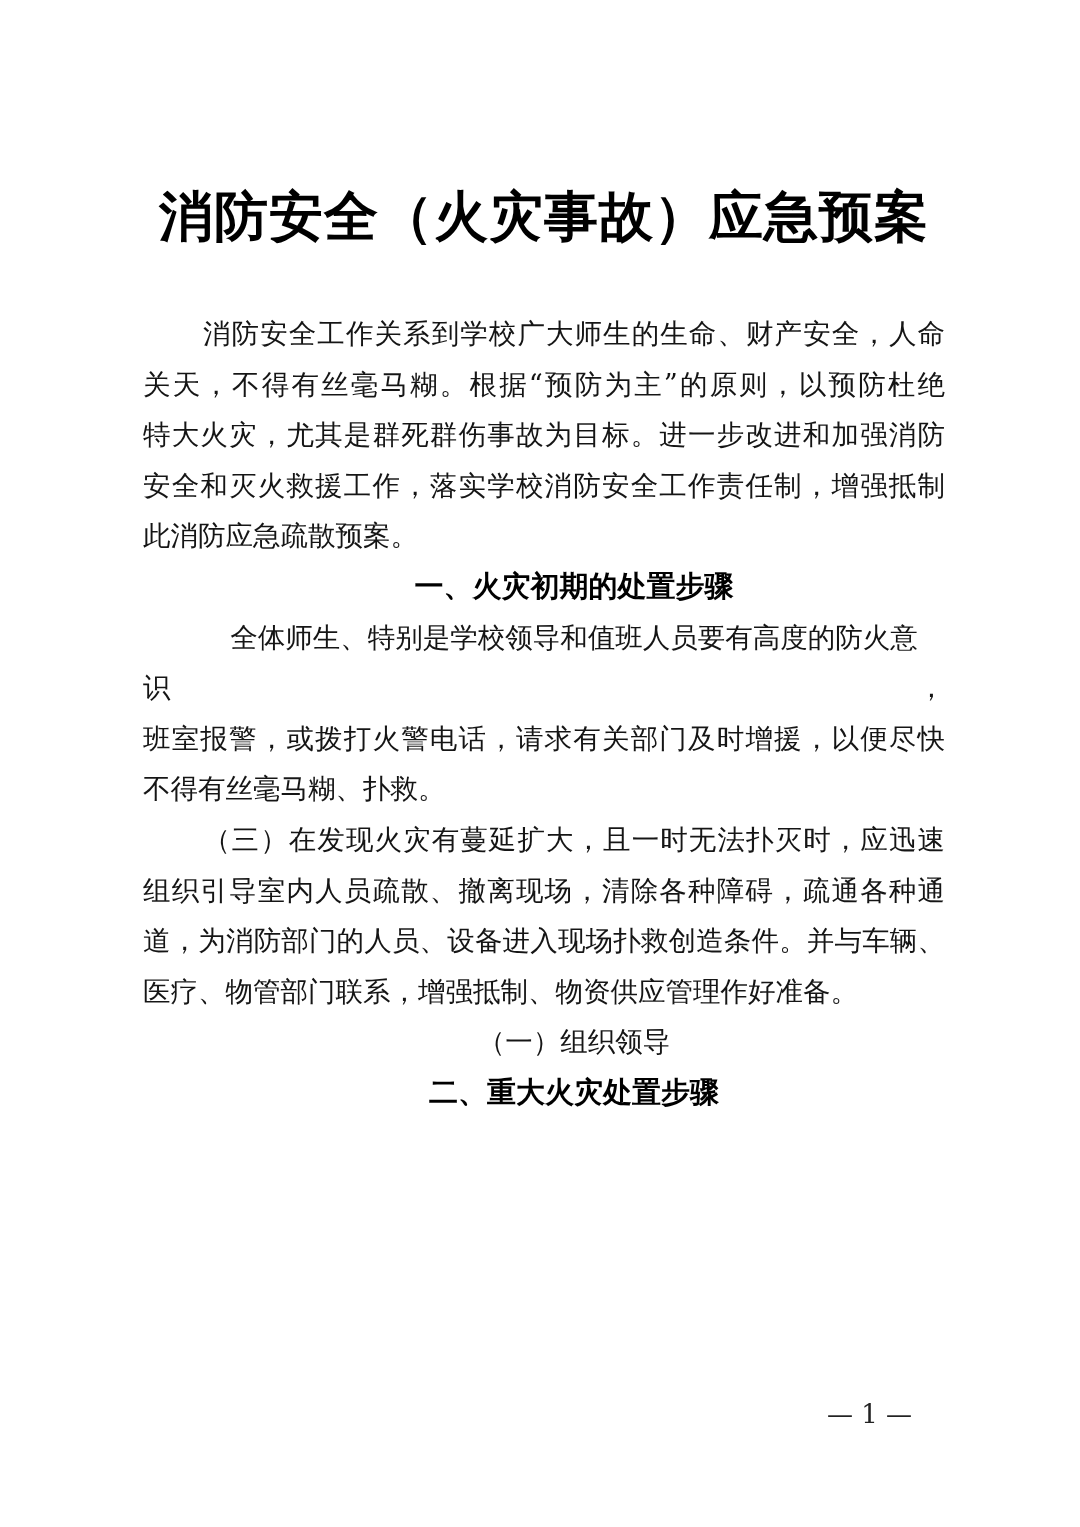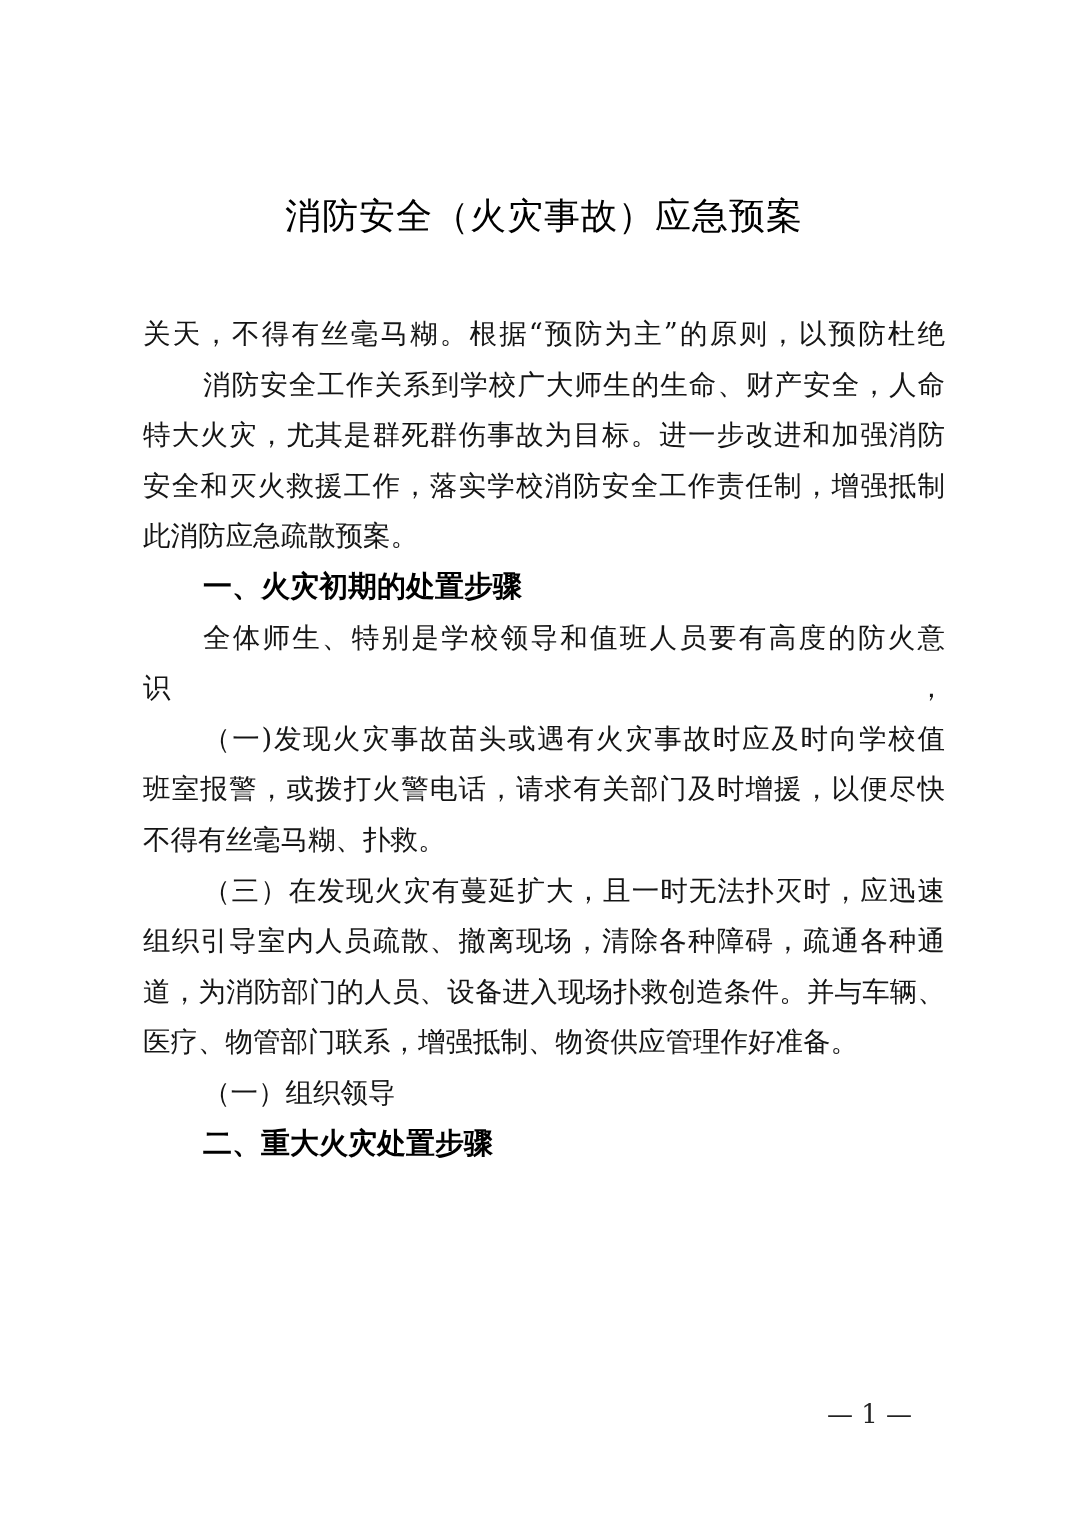--- a/index.html
+++ b/index.html
@@ -16,23 +16,23 @@
     font-family: "DejaVu Serif", "Liberation Serif", serif;
     color: #111111;
   }
   .doc-title {
     position: absolute;
     top: 188px;
     left: 143px;
     width: 802px;
     margin: 0;
     text-align: center;
-    font-size: 36px;
+    font-size: 54px;
     line-height: 56px;
-    font-weight: 400;
+    font-weight: 700;
     font-family: "DejaVu Serif", "Liberation Serif", serif;
     color: #000000;
     letter-spacing: 1px;
   }
   .content {
     position: absolute;
     top: 308px;
     left: 143px;
     width: 802px;
   }
@@ -42,20 +42,21 @@
     white-space: nowrap;
     color: #151515;
   }
   .line.fill {
     white-space: normal;
     text-align: justify;
     text-align-last: justify;
   }
   .line.indent {
     text-indent: 60px;
+    text-align: center;
   }
   .line.heading {
     font-family: "DejaVu Sans", "Liberation Sans", sans-serif;
     font-weight: 700;
     font-size: 29px;
     color: #000000;
   }
   .page-footer {
     position: absolute;
     top: 1396px;
@@ -66,28 +67,27 @@
     font-family: "DejaVu Serif", "Liberation Serif", serif;
   }
 </style>
 </head>
 <body>
 
 <div class="page">
   <h1 class="doc-title">消防安全（火灾事故）应急预案</h1>
 
   <div class="content" id="content">
+      <div class="line indent fill">消防安全工作关系到学校广大师生的生命、财产安全，人命</div>
       <div class="line fill">关天，不得有丝毫马糊。根据“预防为主”的原则，以预防杜绝</div>
-      <div class="line indent fill">消防安全工作关系到学校广大师生的生命、财产安全，人命</div>
       <div class="line fill">特大火灾，尤其是群死群伤事故为目标。进一步改进和加强消防</div>
       <div class="line fill">安全和灭火救援工作，落实学校消防安全工作责任制，增强抵制</div>
       <div class="line">此消防应急疏散预案。</div>
       <div class="line heading indent">一、火灾初期的处置步骤</div>
       <div class="line indent fill">全体师生、特别是学校领导和值班人员要有高度的防火意识，</div>
-      <div class="line indent fill">（一)发现火灾事故苗头或遇有火灾事故时应及时向学校值</div>
       <div class="line fill">班室报警，或拨打火警电话，请求有关部门及时增援，以便尽快</div>
       <div class="line">不得有丝毫马糊、扑救。</div>
       <div class="line indent fill">（三）在发现火灾有蔓延扩大，且一时无法扑灭时，应迅速</div>
       <div class="line fill">组织引导室内人员疏散、撤离现场，清除各种障碍，疏通各种通</div>
       <div class="line fill">道，为消防部门的人员、设备进入现场扑救创造条件。并与车辆、</div>
       <div class="line">医疗、物管部门联系，增强抵制、物资供应管理作好准备。</div>
       <div class="line indent">（一）组织领导</div>
       <div class="line heading indent">二、重大火灾处置步骤</div>
     </div>
 

